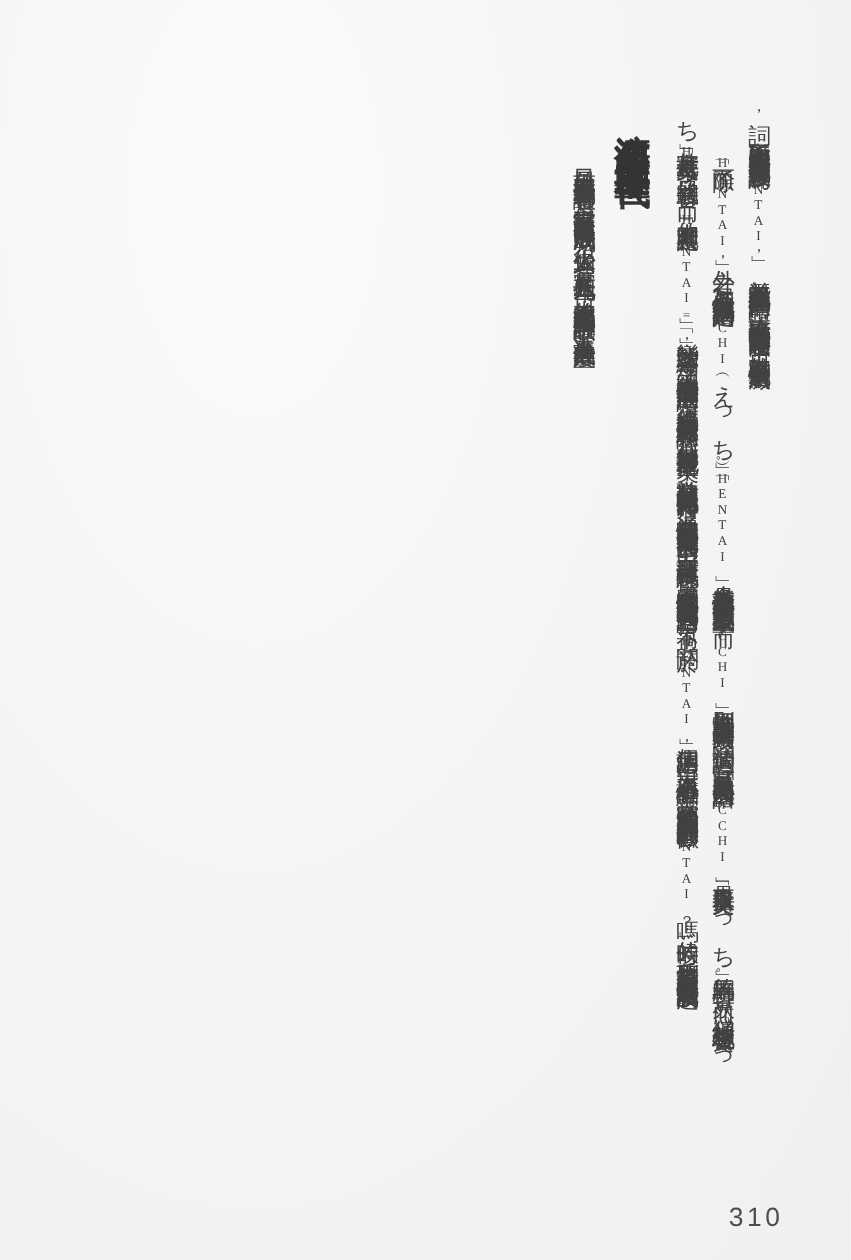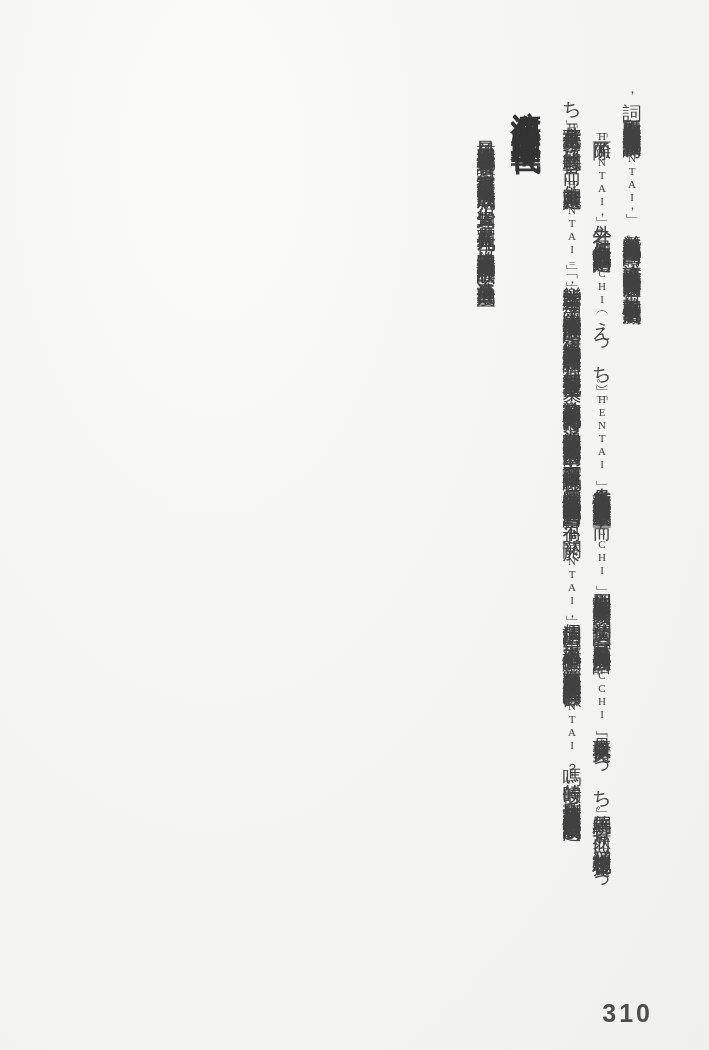--- a/index.html
+++ b/index.html
@@ -35,22 +35,22 @@
     font-weight: bold;
     font-size: 30px;
     letter-spacing: 3px;
     color: #343434;
   }
   .page-number {
     position: absolute;
     right: 56px;
     bottom: 22px;
     font-family: "Liberation Sans", sans-serif;
-    font-weight: bold;
-    font-size: 25px;
+    font-weight: normal;
+    font-size: 22px;
     letter-spacing: 3px;
     color: #4d4d4d;
   }
 </style>
 </head>
 <body>
 
 <div class="page">
 
   <main class="text-block">

